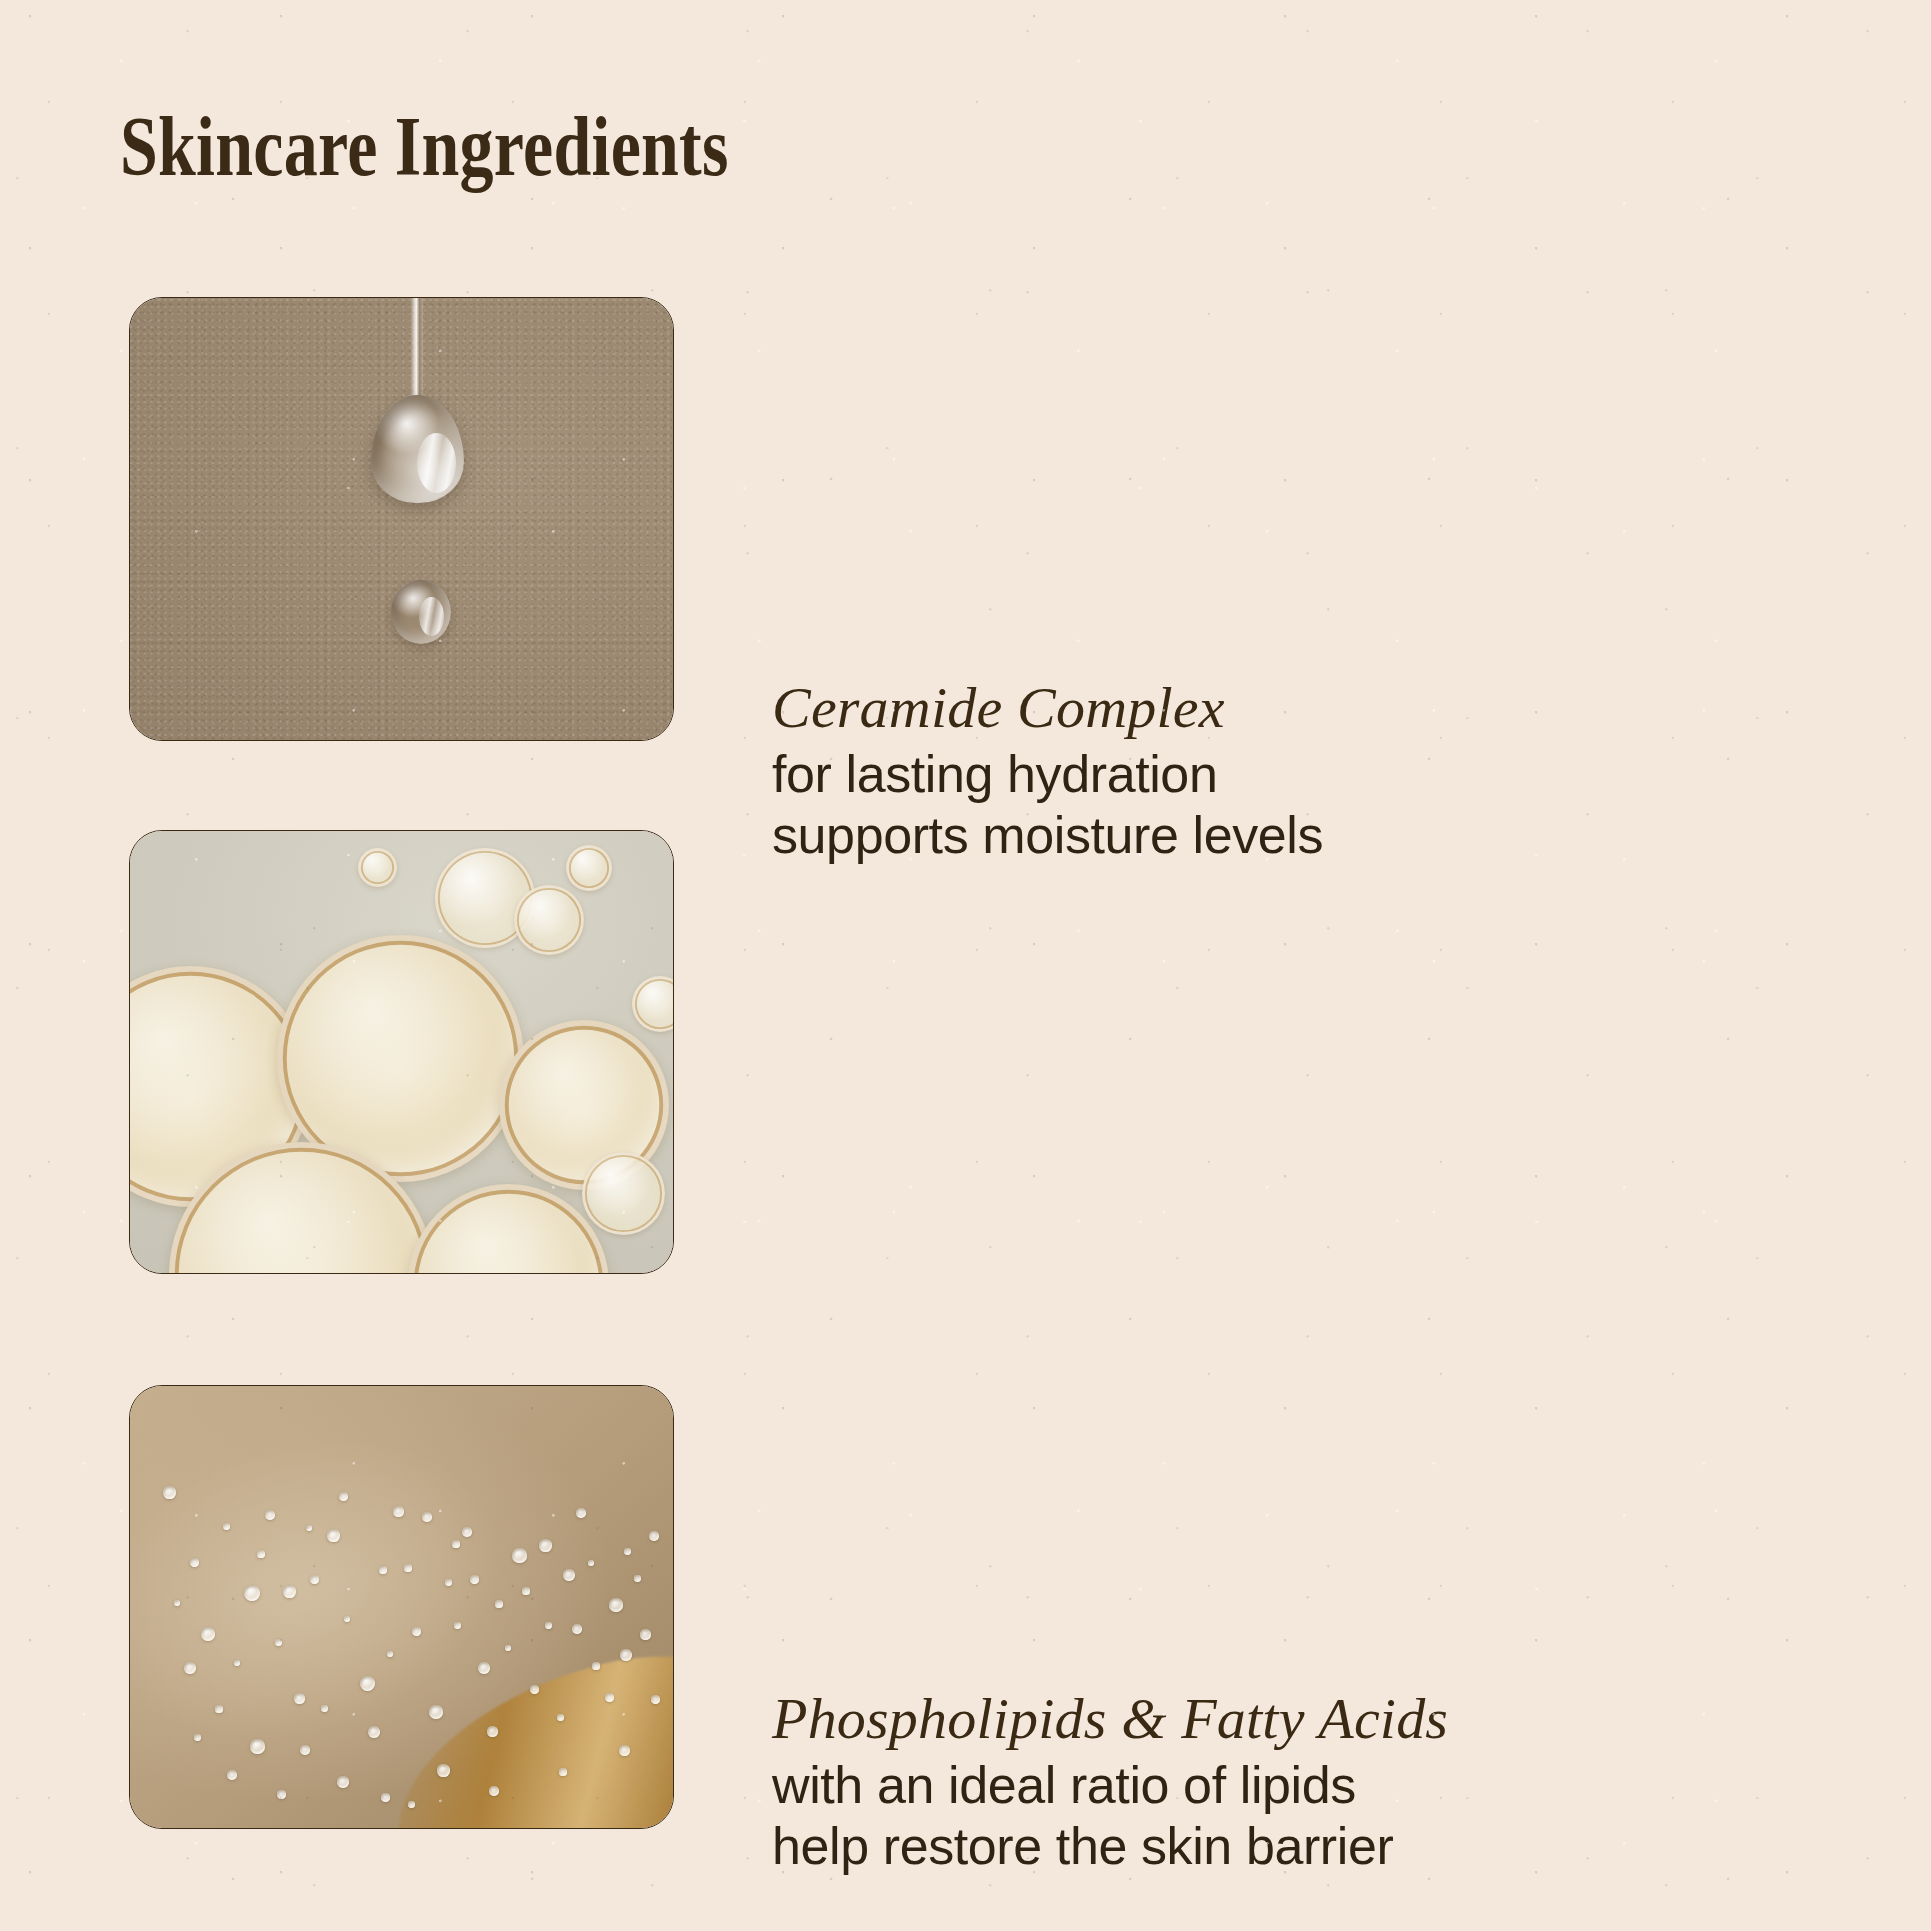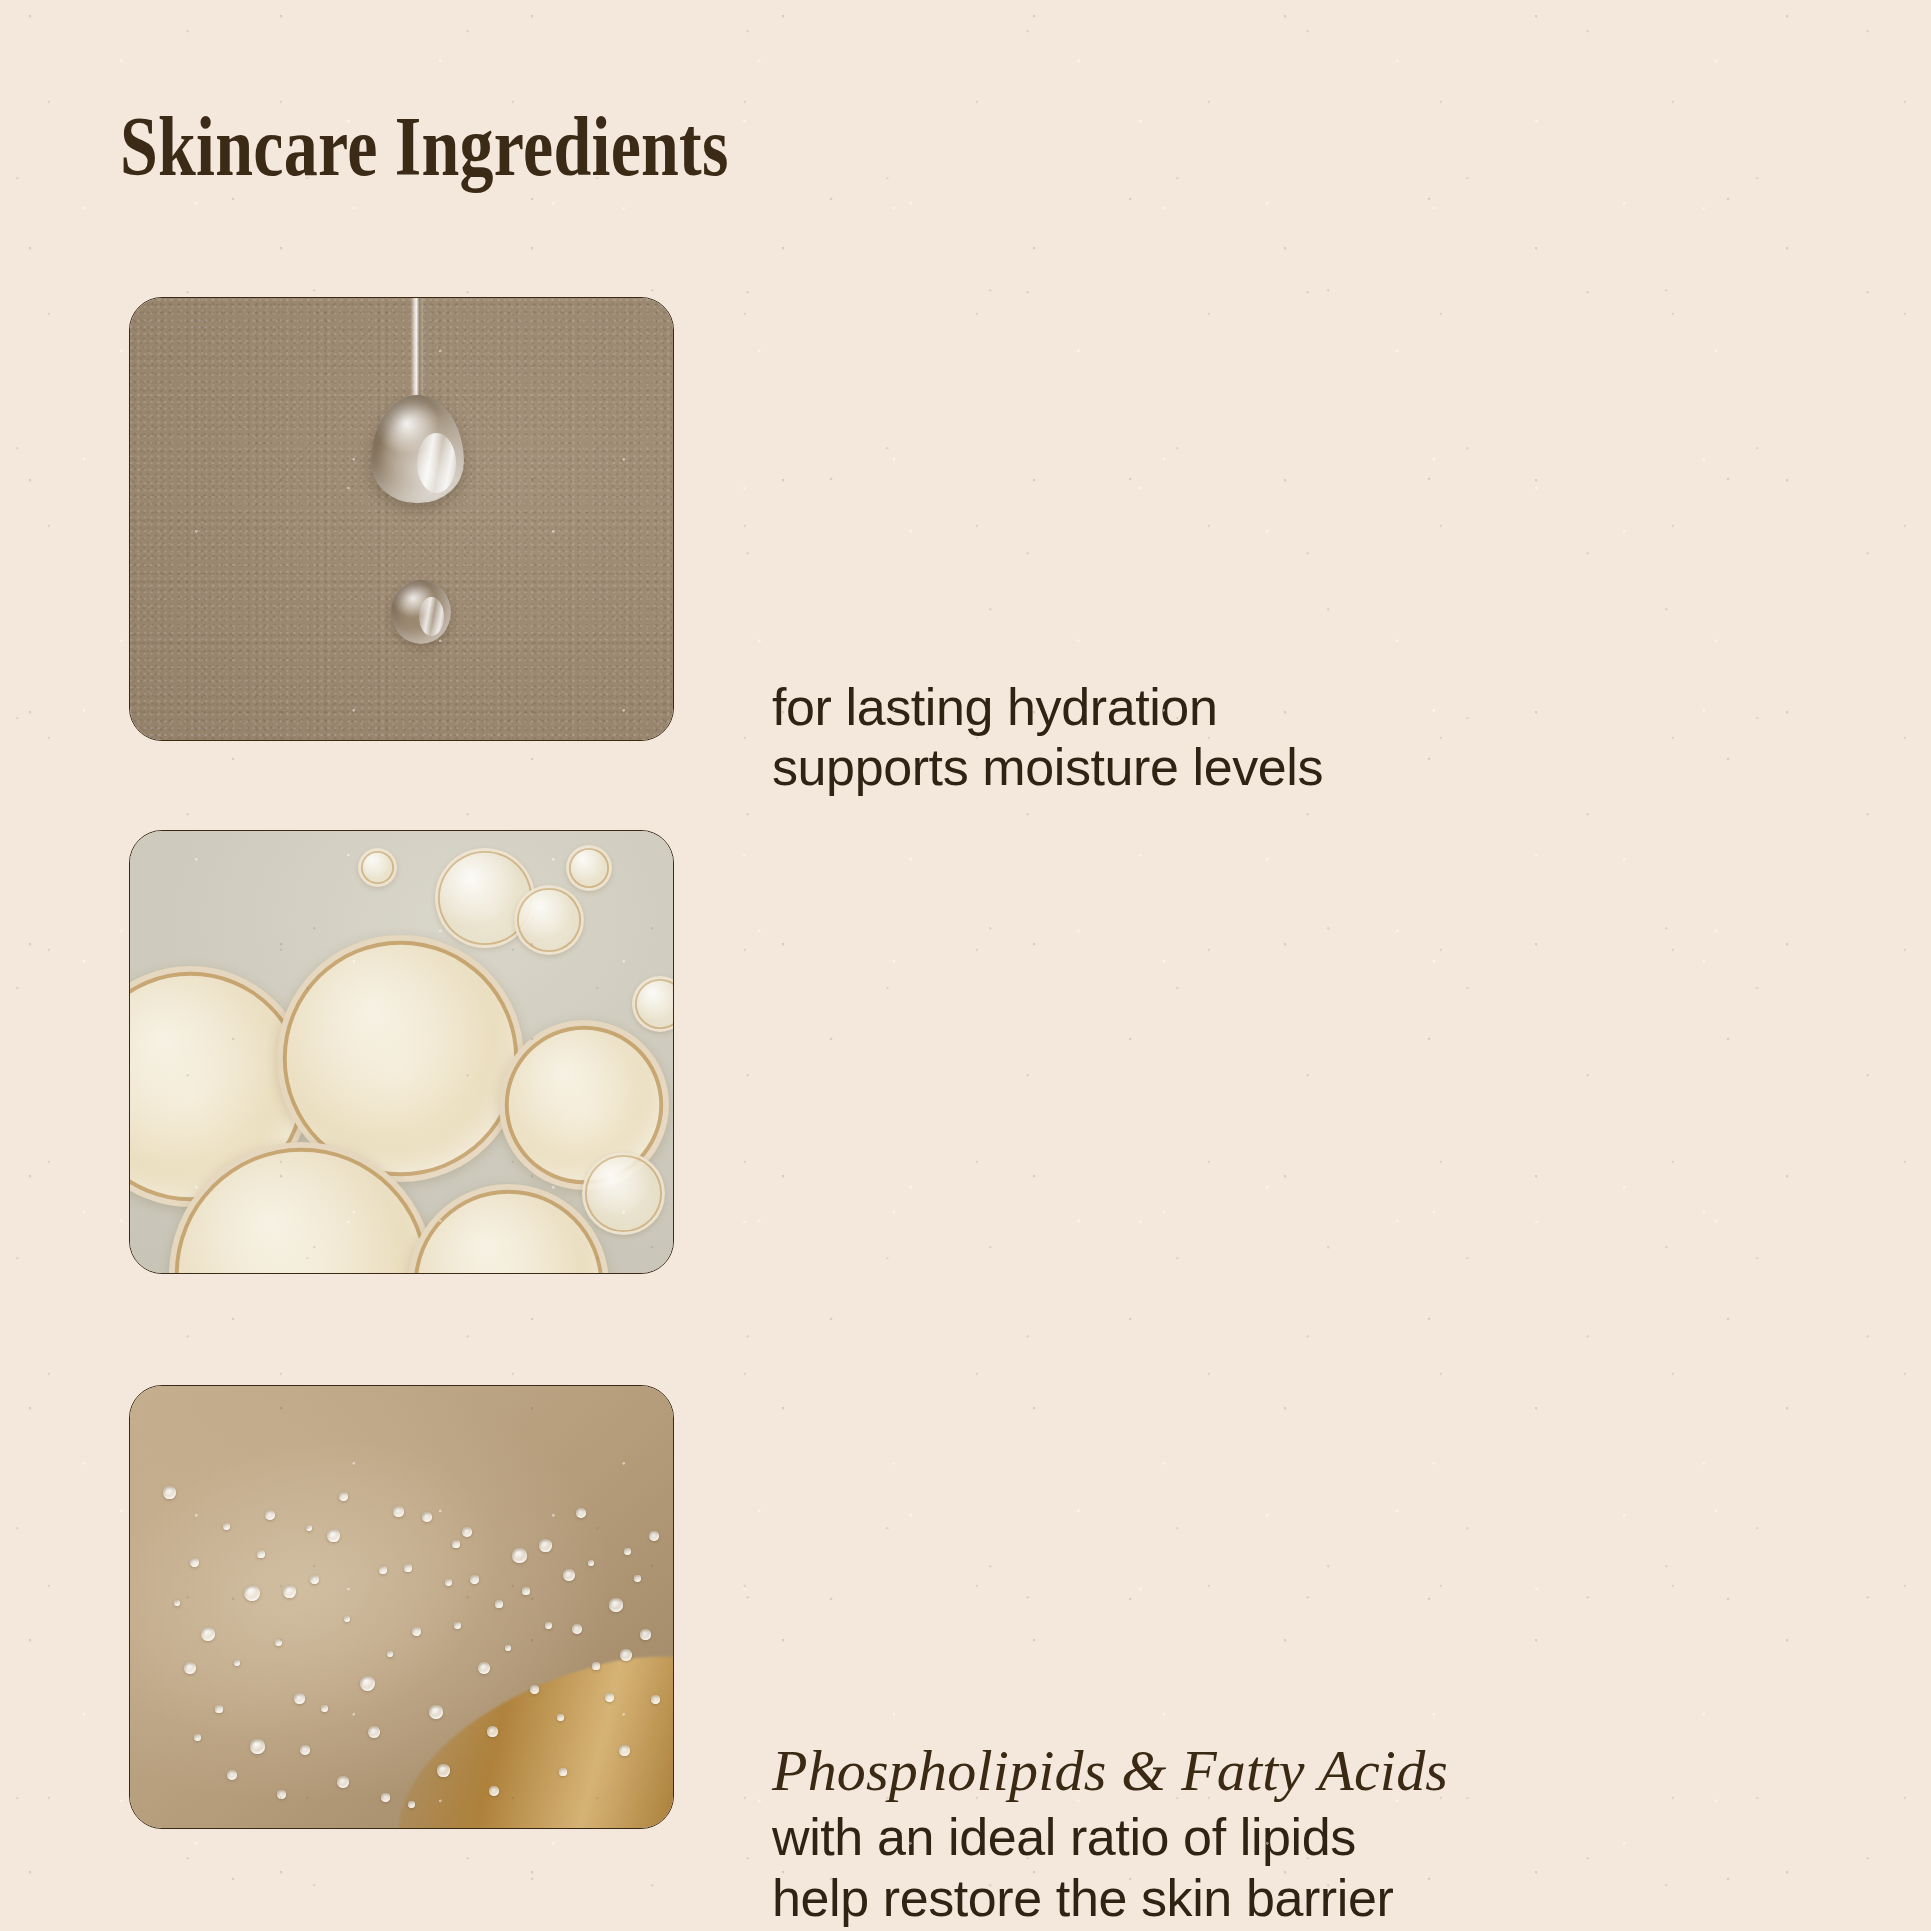--- a/index.html
+++ b/index.html
@@ -189,21 +189,21 @@
     background:
       radial-gradient(circle at 35% 28%, #ffffff 0%, rgba(255,255,255,.75) 35%, rgba(250,244,230,.45) 70%);
     box-shadow: inset -1px -1.9px 2.9px rgba(255,255,255,.9),
                 inset 1px 1.9px 2.9px rgba(120,95,55,.45),
                 0 1px 2.9px rgba(100,78,44,.35);
   }
 
   
   .textblock { position:absolute; left:772px; }
   .tb-1 { top:380px; }
-  .tb-2 { top:910px; }
+  .tb-2 { top:858px; }
 
   .heading {
     font-family:"Liberation Serif", serif;
     font-style:italic;
     font-size:58px;
     line-height:1.06;
     color:#3a2a14;
     letter-spacing:0.2px;
     white-space:nowrap;
     margin-bottom:5.8px;
@@ -228,20 +228,21 @@
     <div class="tile">
       <div class="tile-inner">
         <div class="t1-bg"></div>
         <div class="t1-noise"></div>
         <div class="t1-stream"></div>
         <div class="t1-drop"></div>
         <div class="t1-drop2"></div>
       </div>
     </div>
     <div class="textblock tb-1">
+      <div class="heading">Ceramide Complex</div>
       <div class="body">
         <span>for lasting hydration</span>
         <span>supports moisture levels</span>
       </div>
     </div>
   </div>
 
   <div class="row row-2">
     <div class="tile">
       <div class="tile-inner">

